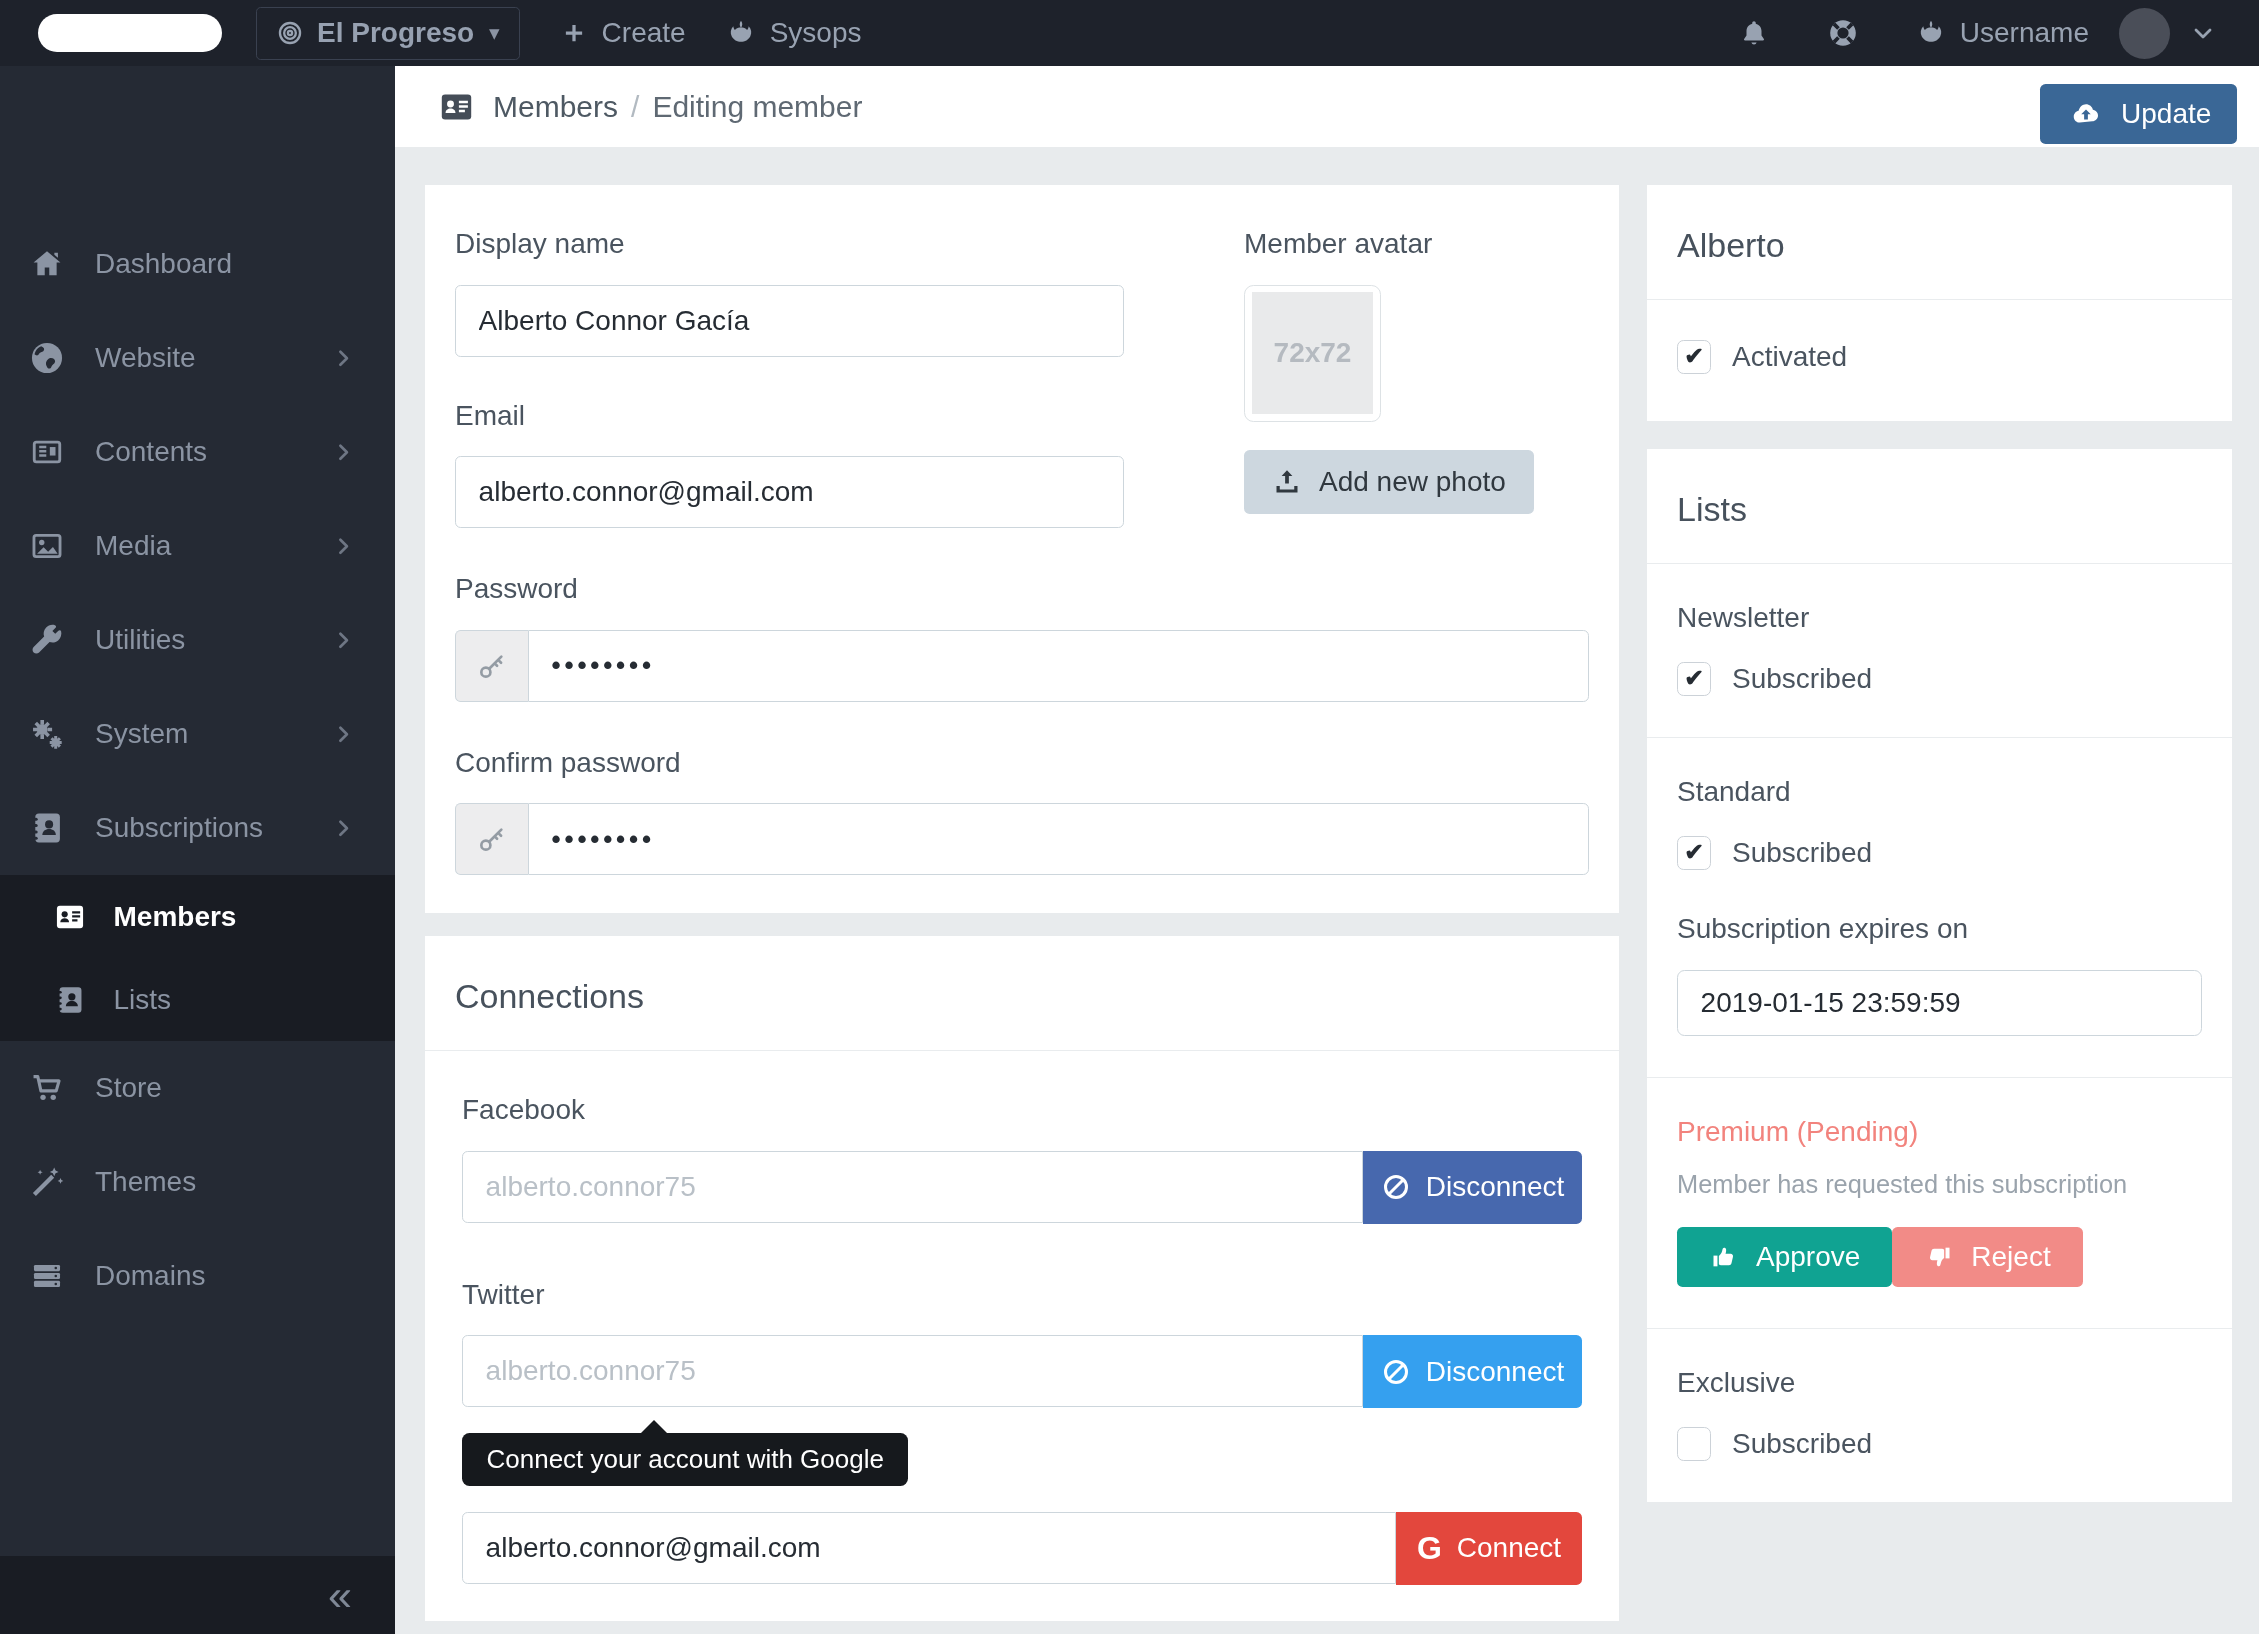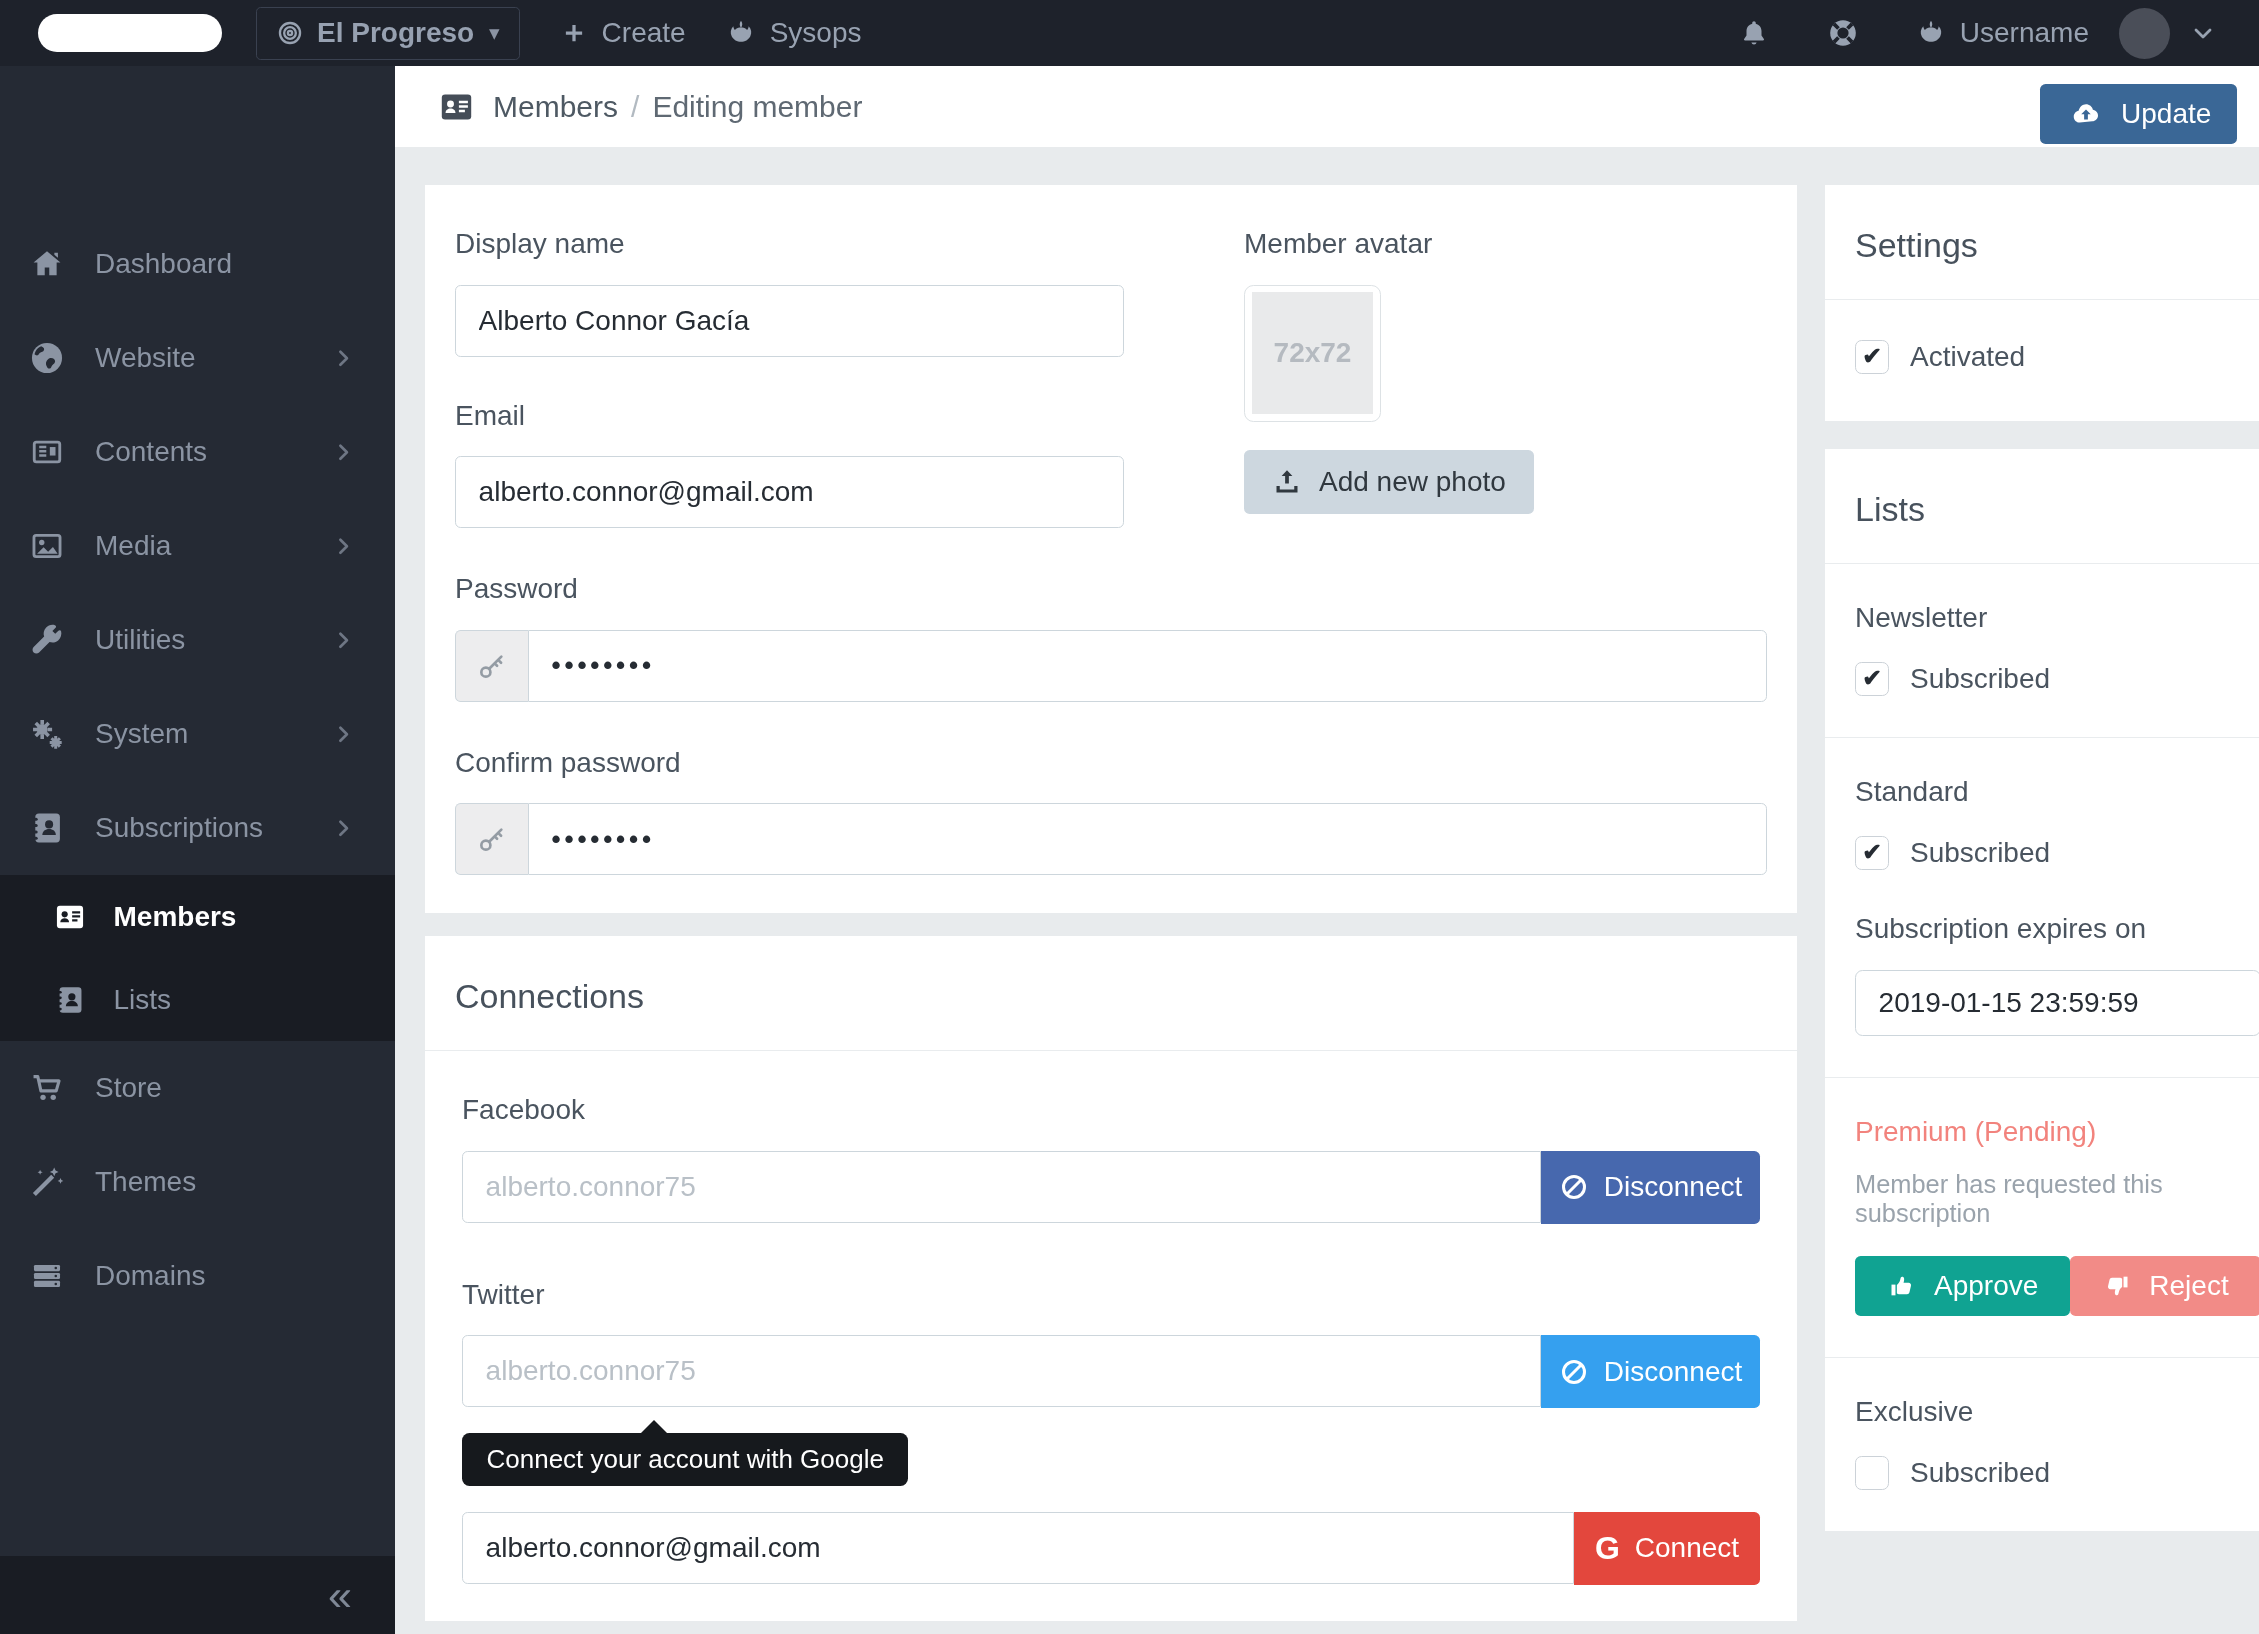--- a/index.html
+++ b/index.html
@@ -52,21 +52,21 @@
   .crumb-sec{font-size:30px;color:#4e5963;margin-left:15px;cursor:pointer}
   .crumb-sep{font-size:30px;color:#b2bac1;margin:0 13px}
   .crumb-page{font-size:30px;color:#5f6973}
   .btn-update{position:absolute;right:21.7px;top:18px;height:60px;padding:0 26px;border-radius:5.6px;
               background:var(--c-accent_update,#3a6796);color:#fff;font-size:28px;
               display:flex;align-items:center;gap:15px}
 
   
   .content{position:absolute;top:147px;left:395px;width:1864px;height:1488px;box-sizing:border-box;
            padding:38px 27px 0 30px;display:flex;gap:28px}
-  .col-main{width:1372px;flex:none}
+  .col-main{width:1194px;flex:none}
   .col-side{flex:1}
   .panel{background:#fff}
   .panel-h{padding:41px 30px 34px;font-size:34px;color:#47515c;border-bottom:1.9px solid #e9ecee}
 
   
   .p1{padding:43px 30px 38px}
   .row1{display:flex}
   .fcol{width:669px;flex:none}
   .acol{margin-left:120px}
   .field-label{font-size:28px;line-height:32px;color:#4a545f;margin-bottom:24.5px}
@@ -503,21 +503,21 @@
             <span>Connect</span>
           </button>
         </div>
       </div>
     </div>
   </div>
 
   <div class="col-side">
 
     <div class="panel">
-      <div class="panel-h">Settings</div>
+      <div class="panel-h">Alberto</div>
       <div class="settings-body">
         <div class="cb-row">
           <span class="cb">
               <span>✔</span>
             </span>
           <span class="cb-label">Activated</span>
         </div>
       </div>
     </div>
 

